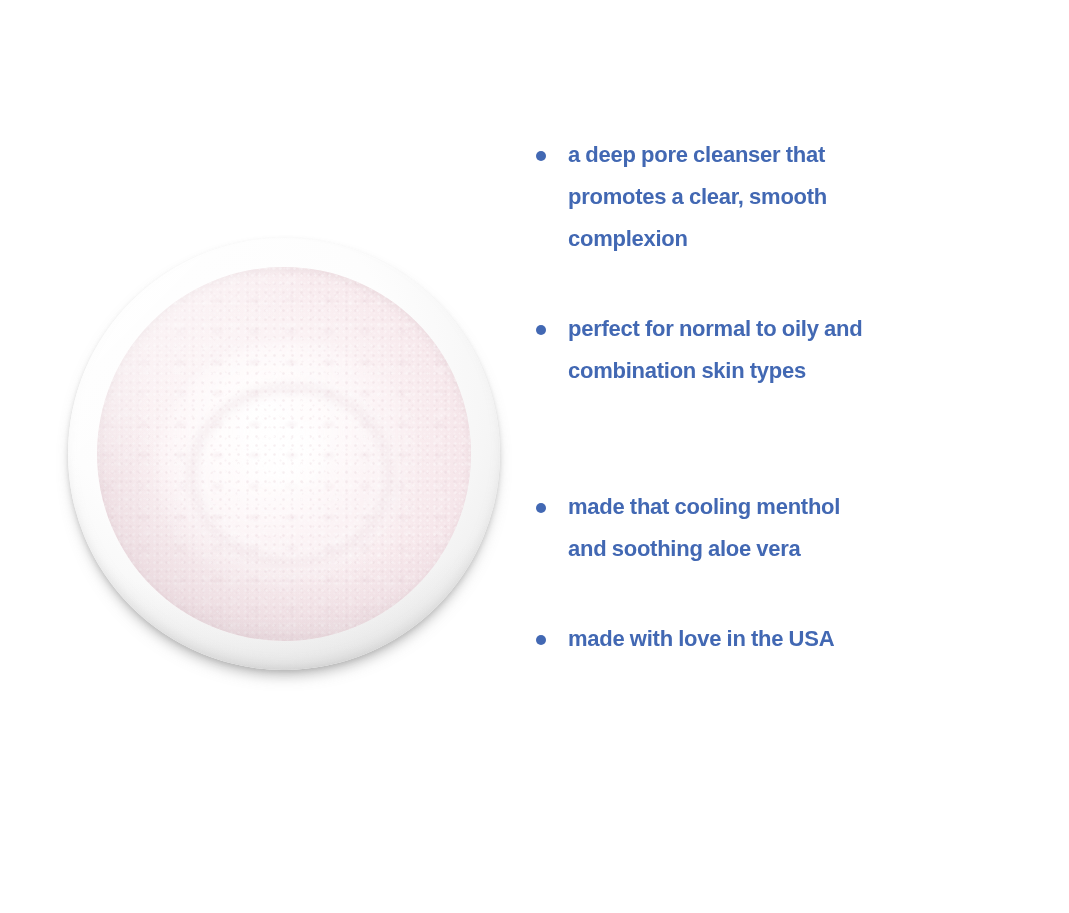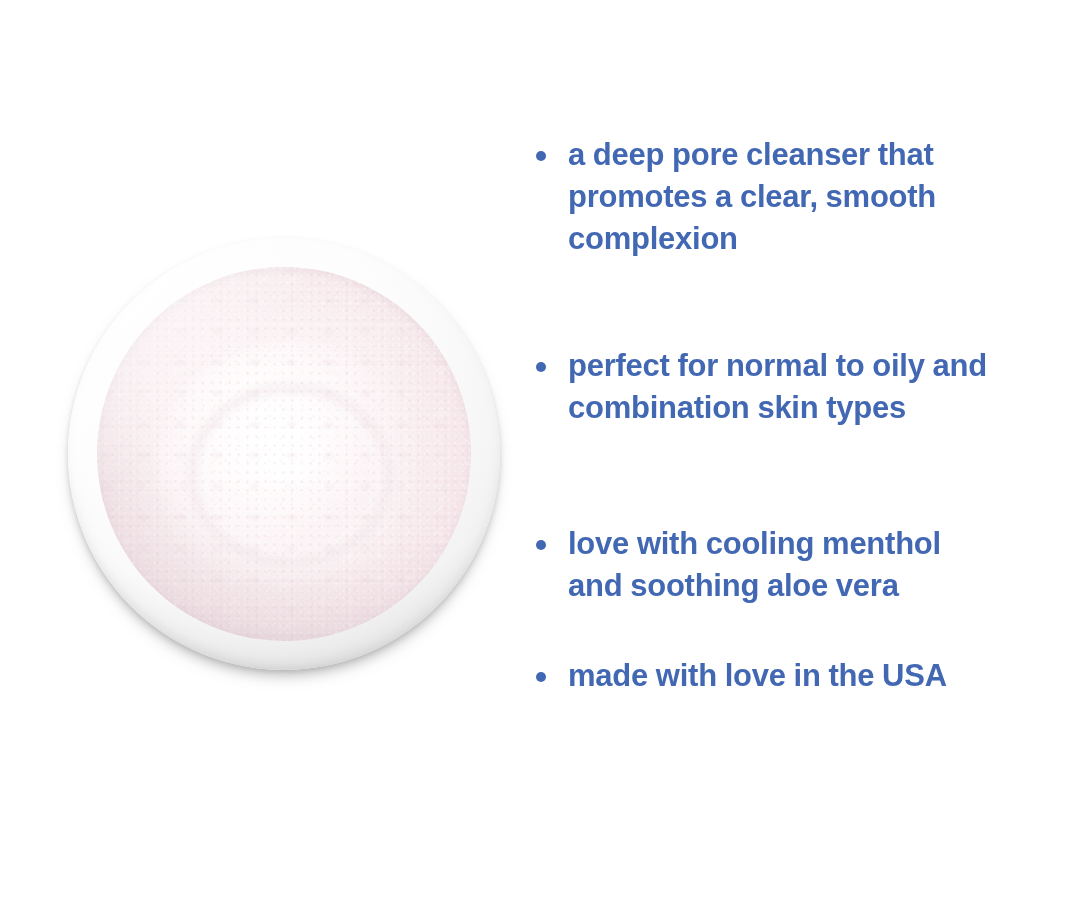--- a/index.html
+++ b/index.html
@@ -198,41 +198,41 @@
     position: absolute;
     left: 524px;
     top: 134px;
     width: 545px;
   }
 
   .feature-item {
     position: relative;
     padding-left: 44px;
     color: #4268b3;
-    font-size: 31px;
+    font-size: 22px;
     font-weight: bold;
     line-height: 42px;
     letter-spacing: -0.25px;
     word-spacing: -0.5px;
   }
 
   .feature-bullet {
     position: absolute;
     left: 12px;
     top: 17px;
     width: 10px;
     height: 10px;
     border-radius: 50%;
     background: #4268b3;
   }
 
   .feature-text { display: block; white-space: pre-line; }
 
   .feature-item.item-0 { margin-top: 0; }
-  .feature-item.item-1 { margin-top: 85px; }
+  .feature-item.item-1 { margin-top: 48px; }
   .feature-item.item-2 { margin-top: 94px; }
   .feature-item.item-3 { margin-top: 48px; }
 </style>
 </head>
 <body>
 
 <div id="product-photo">
   <div class="jar-outer"></div>
   <div class="powder-well">
     <div class="powder-rimtint"></div>
@@ -257,21 +257,21 @@
   </div>
 
   <div class="feature-item item-1">
     <span class="feature-bullet"></span>
     <span class="feature-text">perfect for normal to oily and
 combination skin types</span>
   </div>
 
   <div class="feature-item item-2">
     <span class="feature-bullet"></span>
-    <span class="feature-text">love with cooling menthol
+    <span class="feature-text">made that cooling menthol
 and soothing aloe vera</span>
   </div>
 
   <div class="feature-item item-3">
     <span class="feature-bullet"></span>
     <span class="feature-text">made with love in the USA</span>
   </div>
 
 </div>
 

